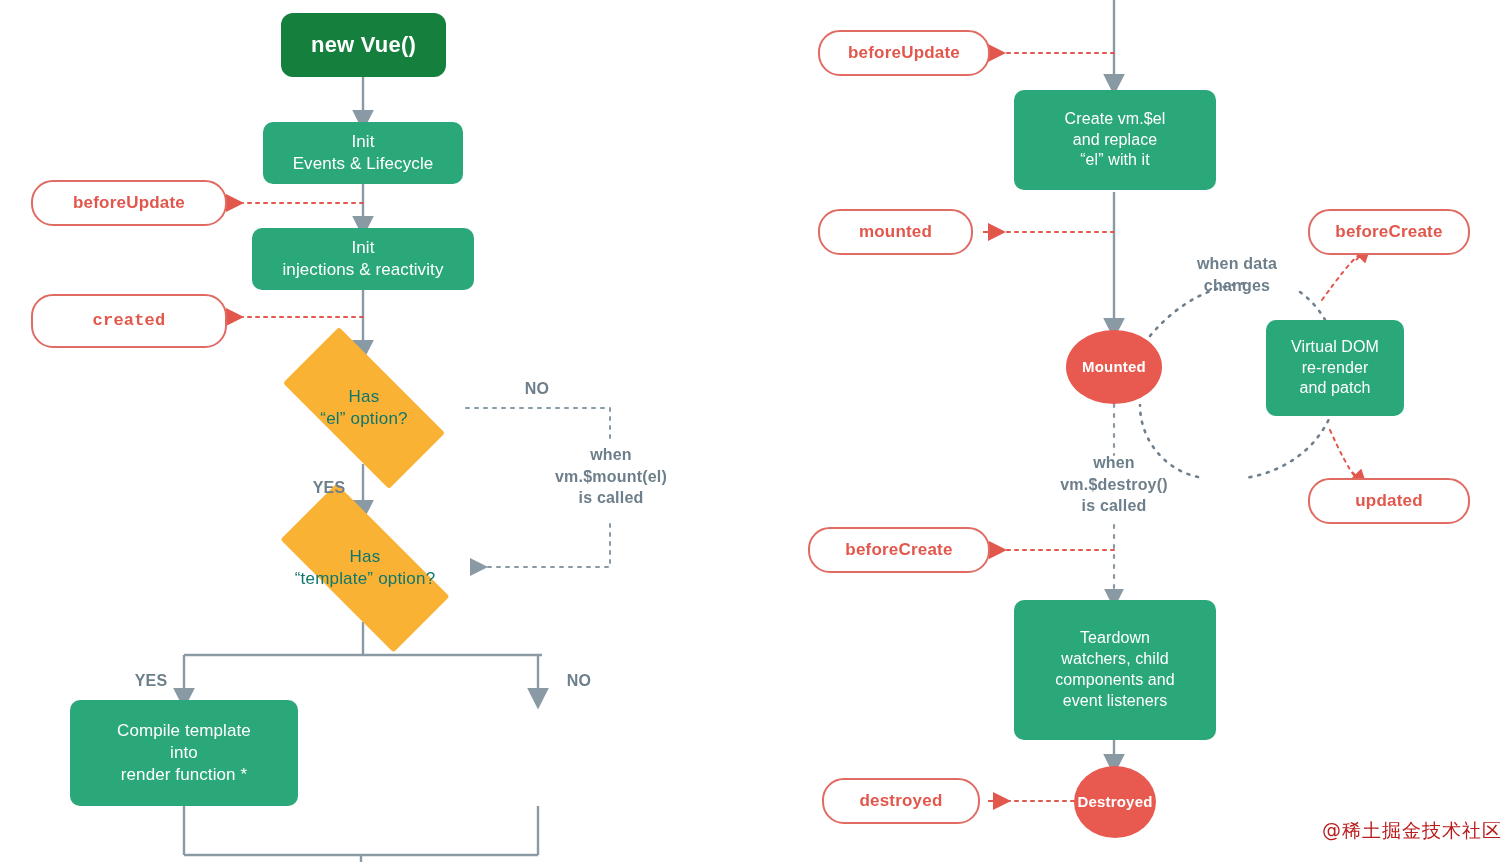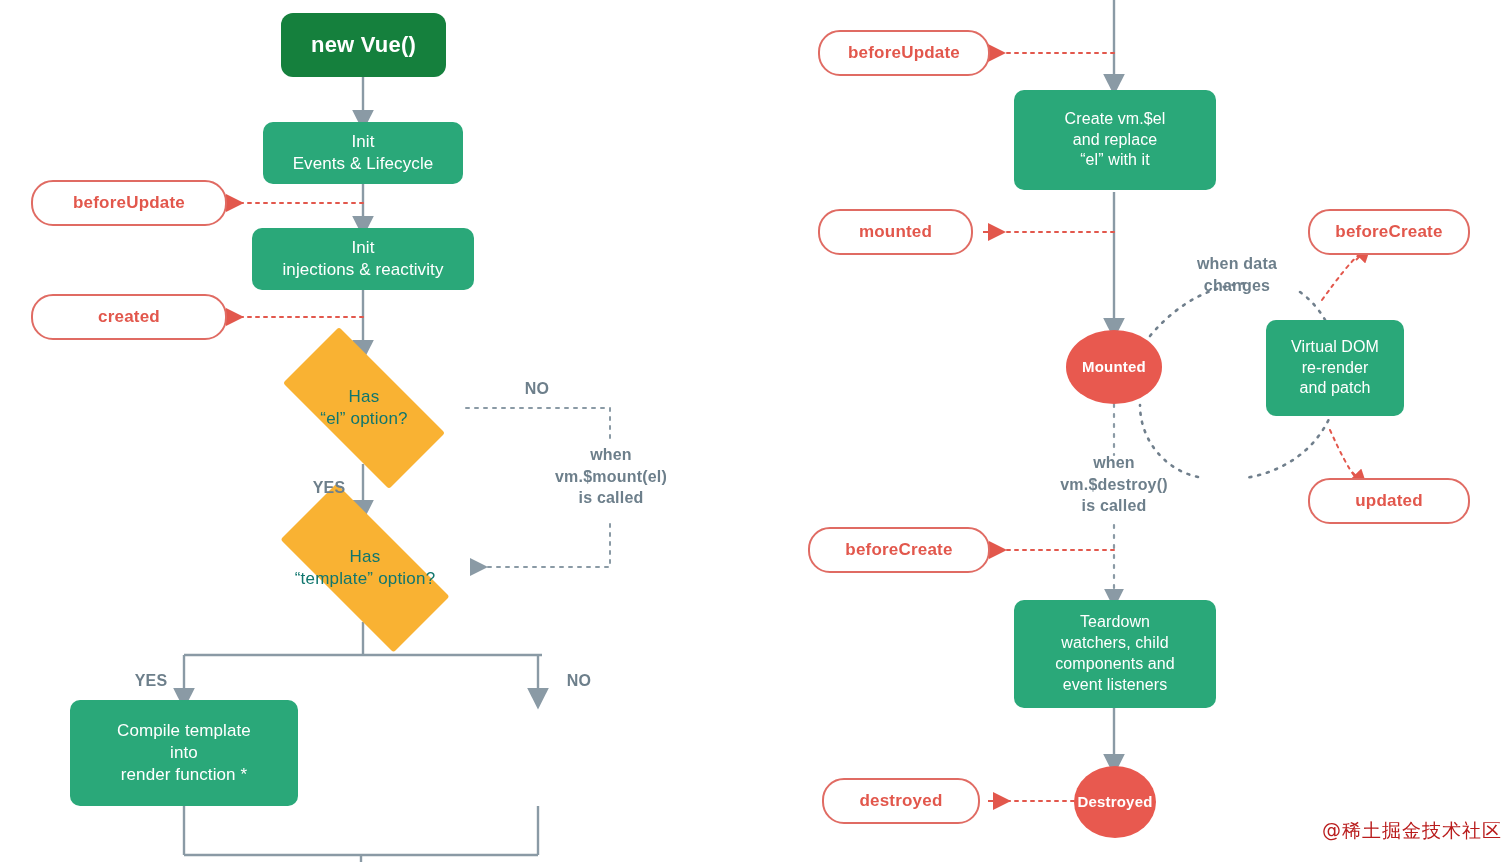--- a/index.html
+++ b/index.html
@@ -248,21 +248,21 @@
 
   <div class="node n-green" style="left:70px; top:700px; width:228px; height:106px;">
     <span class="ml">Compile template<br>into<br>render function *</span>
   </div>
 
 
   <div class="node n-pill" style="left:31px; top:180px; width:196px; height:46px;">
     <span>beforeUpdate</span>
   </div>
 
-  <div class="node n-pill" style="left:31px; top:294px; width:196px; height:46px;">
+  <div class="node n-pill" style="left:31px; top:294px; width:196px; height:54px;font-family:Liberation Mono, monospace;">
     <span>created</span>
   </div>
 
   <div class="caption yn" style="left:514px; top:378px; width:46px;">NO</div>
 
   <div class="caption yn" style="left:306px; top:477px; width:46px;">YES</div>
 
   <div class="caption ml" style="left:505px; top:444px; width:212px;">when<br>vm.$mount(el)<br>is called</div>
 
   <div class="caption yn" style="left:128px; top:670px; width:46px;">YES</div>
@@ -274,21 +274,21 @@
   </div>
 
   <div class="node n-circle" style="left:1066px; top:330px; width:96px; height:74px;">
     <span>Mounted</span>
   </div>
 
   <div class="node n-green small" style="left:1266px; top:320px; width:138px; height:96px;">
     <span class="ml">Virtual DOM<br>re-render<br>and patch</span>
   </div>
 
-  <div class="node n-green small" style="left:1014px; top:600px; width:202px; height:108px;">
+  <div class="node n-green small" style="left:1014px; top:600px; width:202px; height:140px;">
     <span class="ml">Teardown<br>watchers, child<br>components and<br>event listeners</span>
   </div>
 
   <div class="node n-circle" style="left:1074px; top:766px; width:82px; height:72px;">
     <span>Destroyed</span>
   </div>
 
   <div class="node n-pill" style="left:818px; top:30px; width:172px; height:46px;">
     <span>beforeUpdate</span>
   </div>

